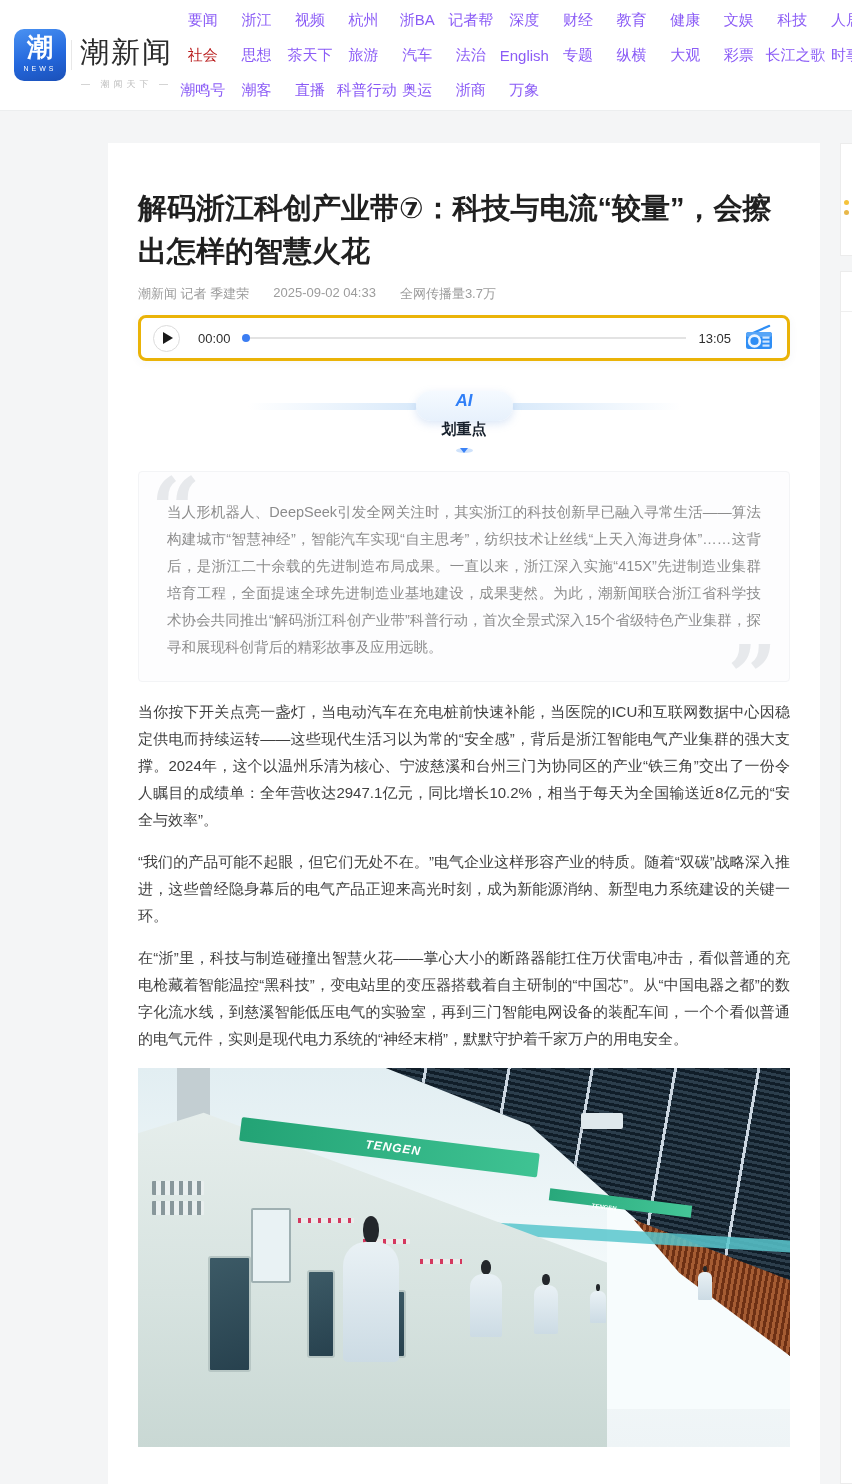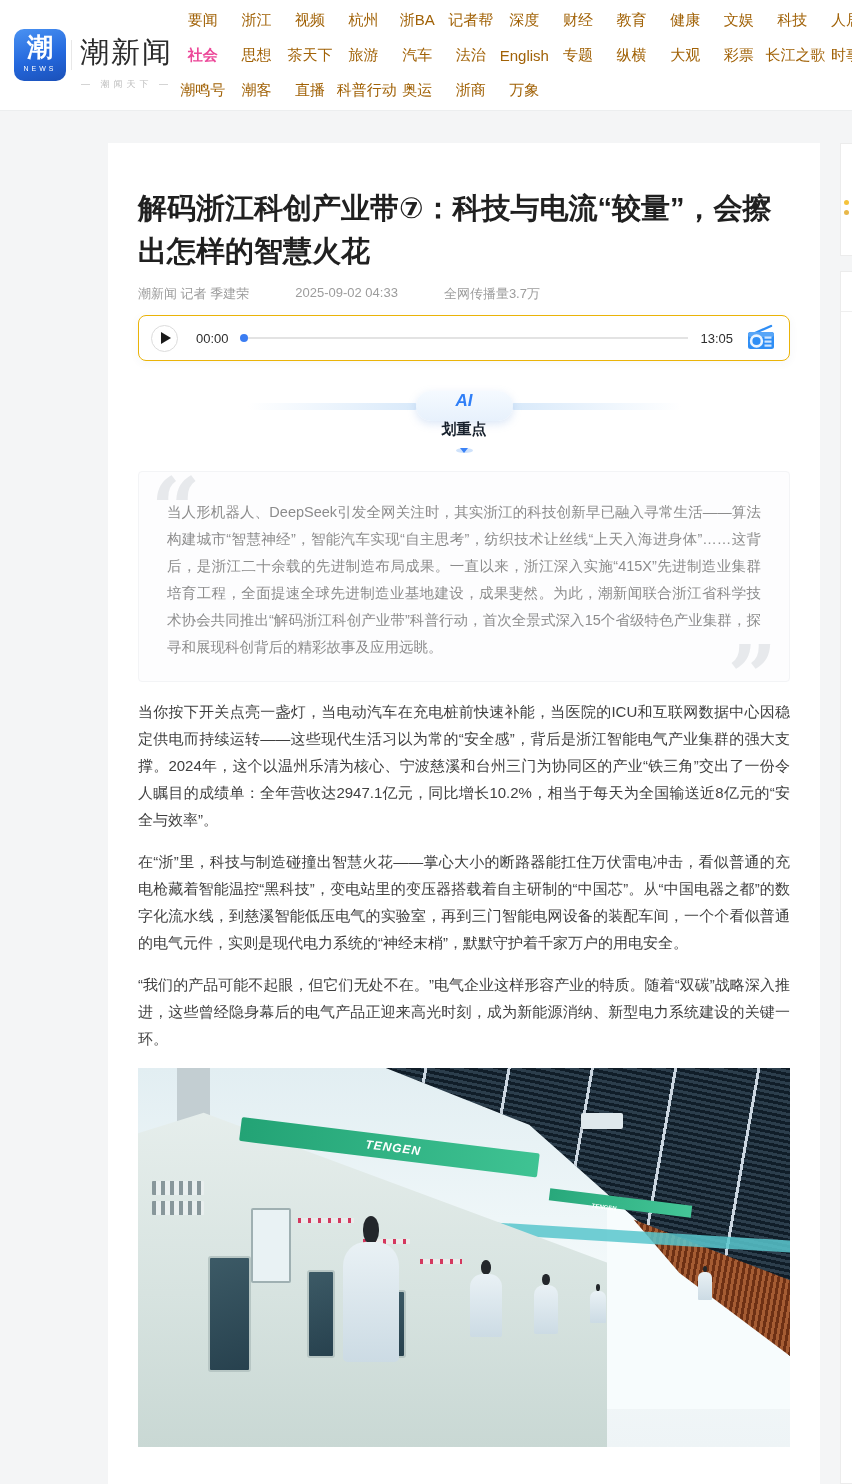--- a/index.html
+++ b/index.html
@@ -13,34 +13,34 @@
               background:linear-gradient(165deg,#4a92f2 0%,#2468dd 55%,#1b50b8 100%);
               color:#fff; text-align:center; cursor:pointer; }
   .logo-char { font-size:26px; font-weight:bold; line-height:36px; }
   .logo-news { font-size:7px; letter-spacing:3px; line-height:8px; }
   .logo-divider { position:absolute; left:71px; top:40px; width:1px; height:30px; background:#e8e8e8; }
   .brand { position:absolute; left:80px; top:33px; text-align:center; cursor:pointer; }
   .brand-name { font-size:29px; font-weight:normal; color:#2b2b2b; letter-spacing:2px; }
   .brand-slogan { font-size:9px; color:#bdbdbd; letter-spacing:4px; margin-top:5px; }
   .nav { position:absolute; left:176px; top:3px; }
   .nav-row { display:flex; height:35px; align-items:center; }
-  .nav-item { flex:none; width:53.6px; text-align:center; font-size:15px; color:#a16207;
+  .nav-item { flex:none; width:53.6px; text-align:center; font-size:15px; color:#8b5cf6;
               white-space:nowrap; cursor:pointer; }
-  .nav-item.active { color:#ec4899;font-weight:bold; }
+  .nav-item.active { color:#b91c1c; }
 
   
   .card { position:absolute; left:108px; top:143px; width:712px; height:1341px;
           background:#fff; overflow:hidden; z-index:2; }
   .card-inner { padding:0 30px; }
 
   .title { margin-top:44px; font-size:29px; line-height:43px; font-weight:bold; color:#202020; }
-  .byline { margin-top:12px; display:flex; gap:46px; font-size:13px; color:#9c9c9c; }
-
-  
-  .audio { margin-top:12px; height:46px; border:1px solid #eab308; border-radius:8px;
+  .byline { margin-top:12px; display:flex; gap:24px; font-size:13px; color:#9c9c9c; }
+
+  
+  .audio { margin-top:12px; height:46px; border:3px solid #eab308; border-radius:8px;
            box-shadow:0 2px 10px rgba(60,80,120,.05); display:flex; align-items:center;
            padding:0 12px; background:#fff;justify-content:flex-end; }
   .play-btn { width:27px; height:27px; border-radius:50%; border:1px solid #dcdcdc; background:#fff;
               position:relative; cursor:pointer; flex:none; }
   .play-tri { position:absolute; left:9px; top:6.5px; width:0; height:0;
               border-left:10px solid #1a1a1a; border-top:6px solid transparent; border-bottom:6px solid transparent; }
   .a-time { font-size:13px; color:#2e2e2e; margin-left:18px; flex:none; }
   .a-track { flex:1; height:2px; background:#e3e3e3; margin:0 12px; position:relative; cursor:pointer; }
   .a-dot { position:absolute; left:-1px; top:-3px; width:8px; height:8px; border-radius:50%;
            background:#3b7df2; cursor:pointer; }
@@ -218,22 +218,22 @@
           </span>
       </div>
       <div class="ai-line r"></div>
     </div>
 
     <div class="quote">
       <p class="quote-text">当人形机器人、DeepSeek引发全网关注时，其实浙江的科技创新早已融入寻常生活——算法构建城市“智慧神经”，智能汽车实现“自主思考”，纺织技术让丝线“上天入海进身体”……这背后，是浙江二十余载的先进制造布局成果。一直以来，浙江深入实施“415X”先进制造业集群培育工程，全面提速全球先进制造业基地建设，成果斐然。为此，潮新闻联合浙江省科学技术协会共同推出“解码浙江科创产业带”科普行动，首次全景式深入15个省级特色产业集群，探寻和展现科创背后的精彩故事及应用远眺。</p>
     </div>
 
     <p class="para first">当你按下开关点亮一盏灯，当电动汽车在充电桩前快速补能，当医院的ICU和互联网数据中心因稳定供电而持续运转——这些现代生活习以为常的“安全感”，背后是浙江智能电气产业集群的强大支撑。2024年，这个以温州乐清为核心、宁波慈溪和台州三门为协同区的产业“铁三角”交出了一份令人瞩目的成绩单：全年营收达2947.1亿元，同比增长10.2%，相当于每天为全国输送近8亿元的“安全与效率”。</p>
+    <p class="para">“我们的产品可能不起眼，但它们无处不在。”电气企业这样形容产业的特质。随着“双碳”战略深入推进，这些曾经隐身幕后的电气产品正迎来高光时刻，成为新能源消纳、新型电力系统建设的关键一环。</p>
     <p class="para">在“浙”里，科技与制造碰撞出智慧火花——掌心大小的断路器能扛住万伏雷电冲击，看似普通的充电枪藏着智能温控“黑科技”，变电站里的变压器搭载着自主研制的“中国芯”。从“中国电器之都”的数字化流水线，到慈溪智能低压电气的实验室，再到三门智能电网设备的装配车间，一个个看似普通的电气元件，实则是现代电力系统的“神经末梢”，默默守护着千家万户的用电安全。</p>
-    <p class="para">“我们的产品可能不起眼，但它们无处不在。”电气企业这样形容产业的特质。随着“双碳”战略深入推进，这些曾经隐身幕后的电气产品正迎来高光时刻，成为新能源消纳、新型电力系统建设的关键一环。</p>
 
 
 
     <div class="photo">
       <div class="ph-rightwall"></div>
       <div class="ph-ceil"></div>
       <div class="ph-wood"></div>
       <div class="ph-ac"></div>
       <div class="ph-teal"></div>
       <div class="ph-col"></div>

